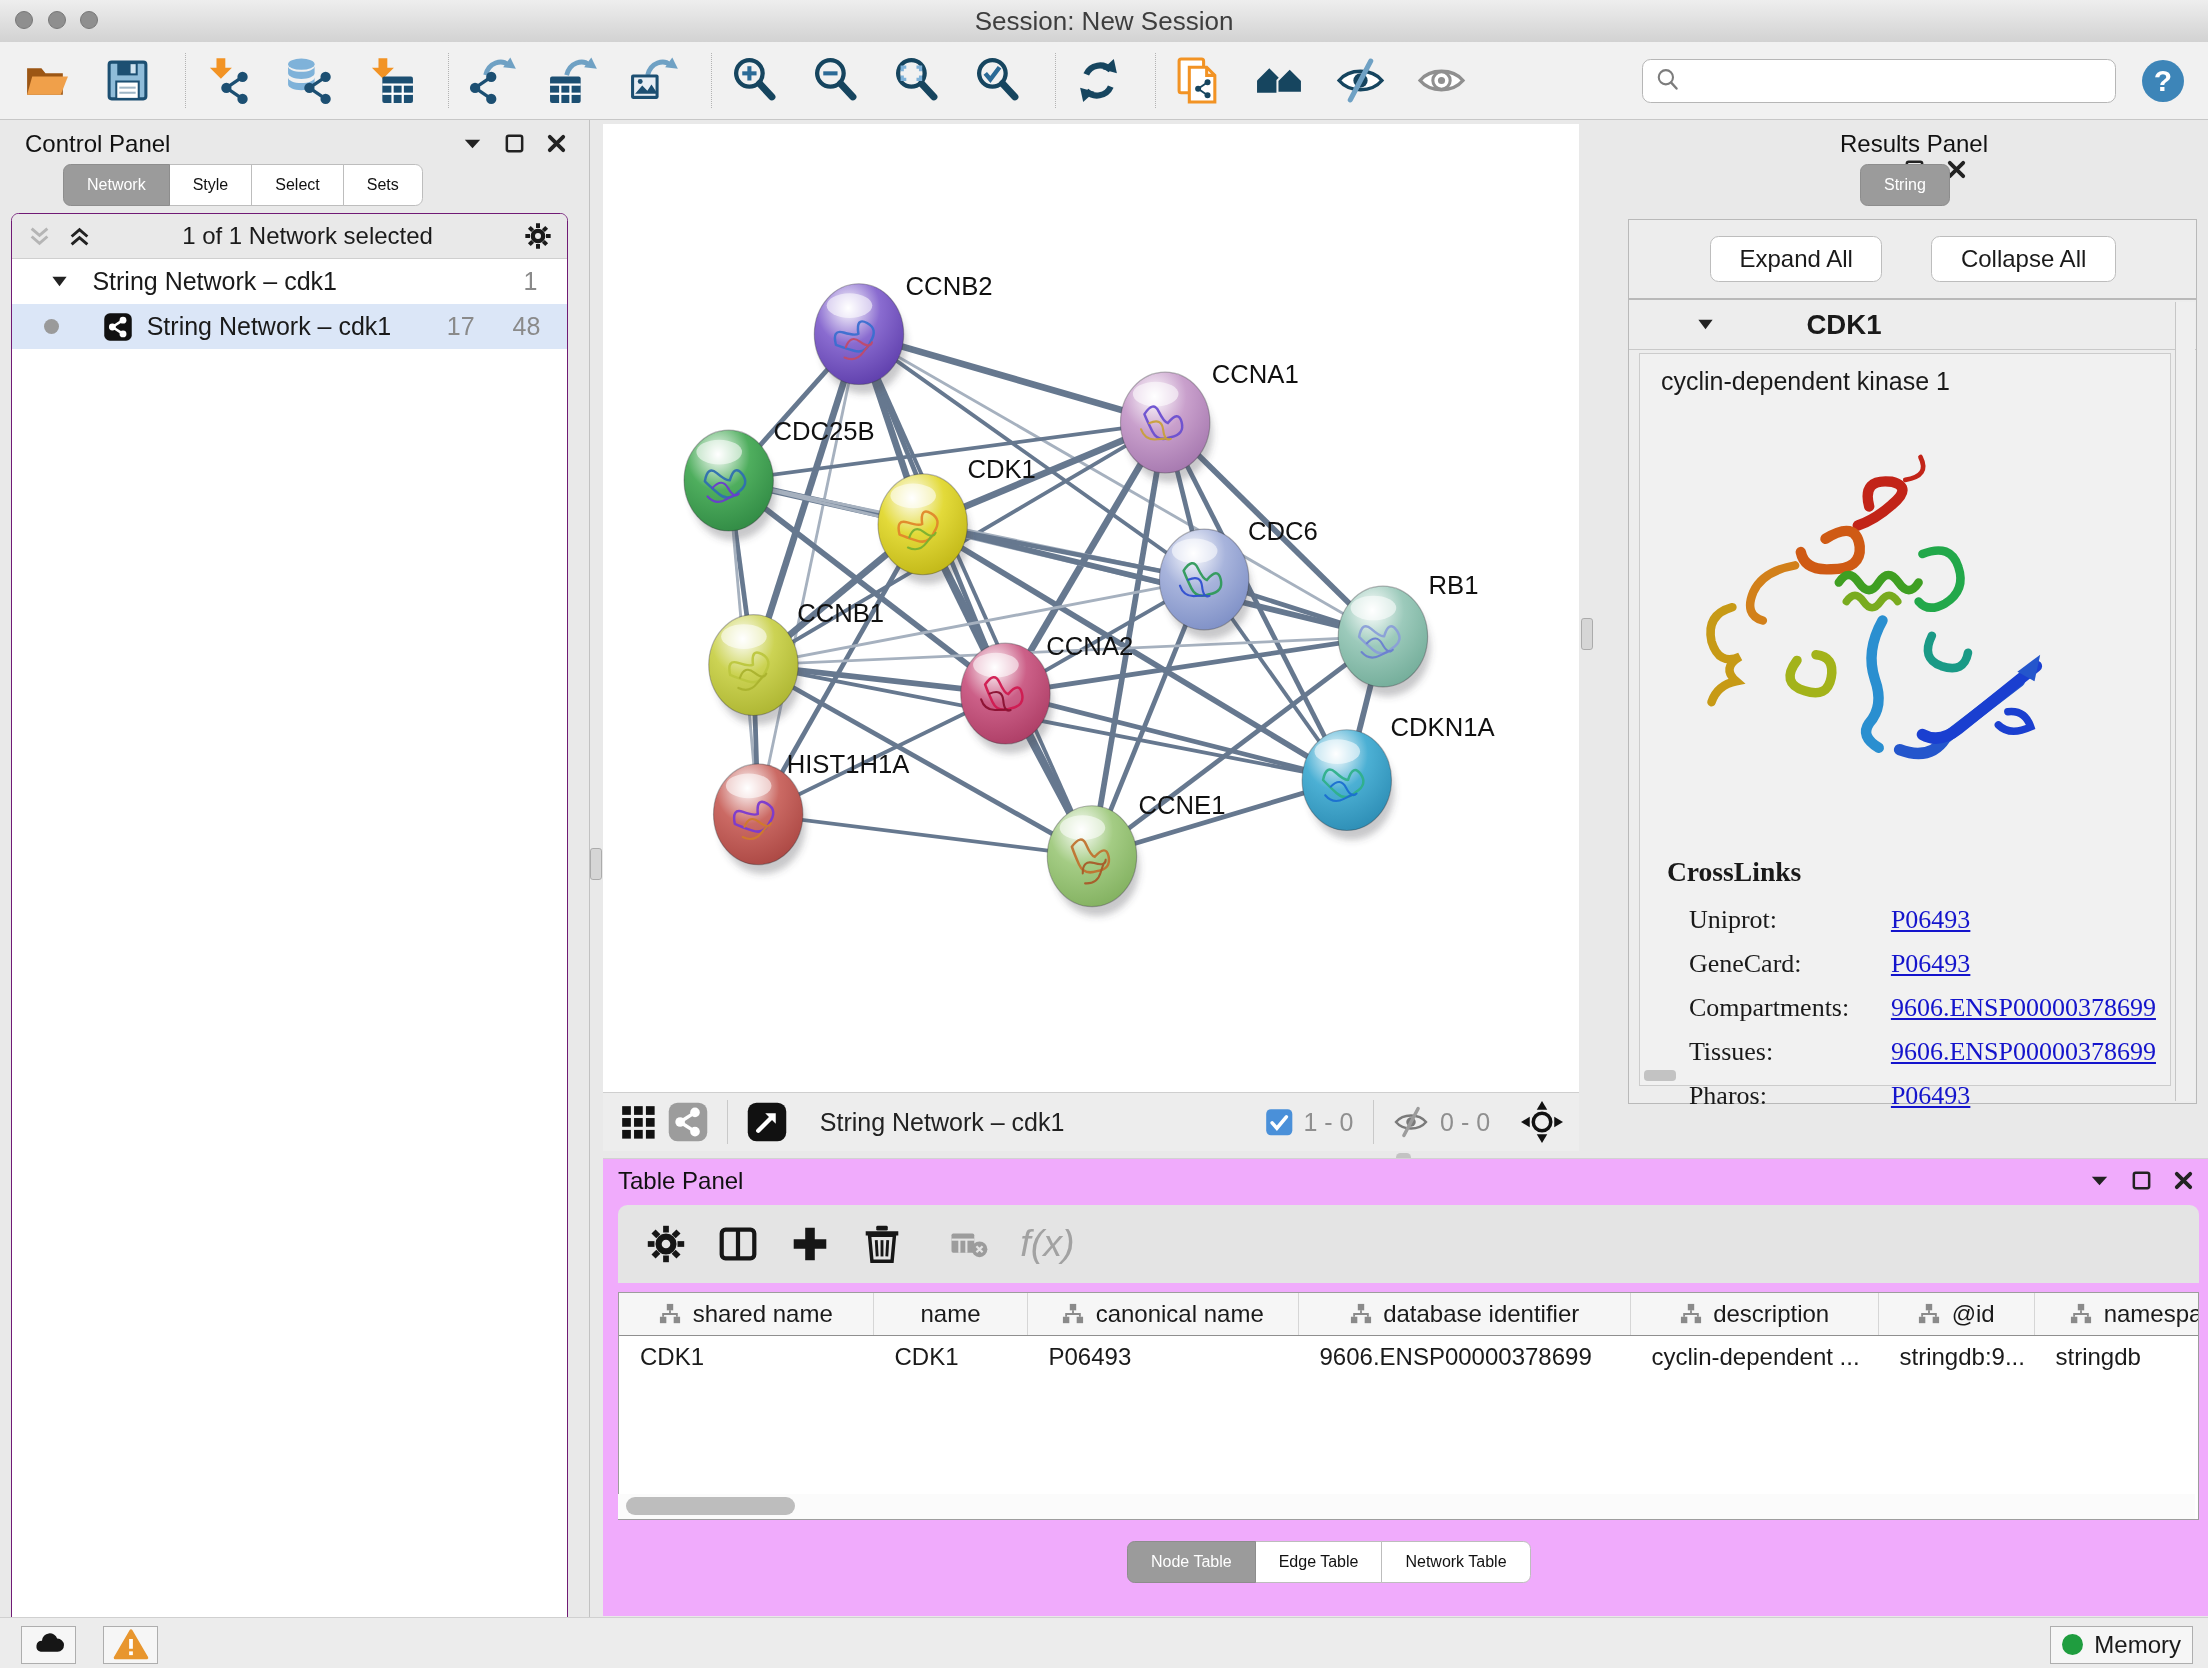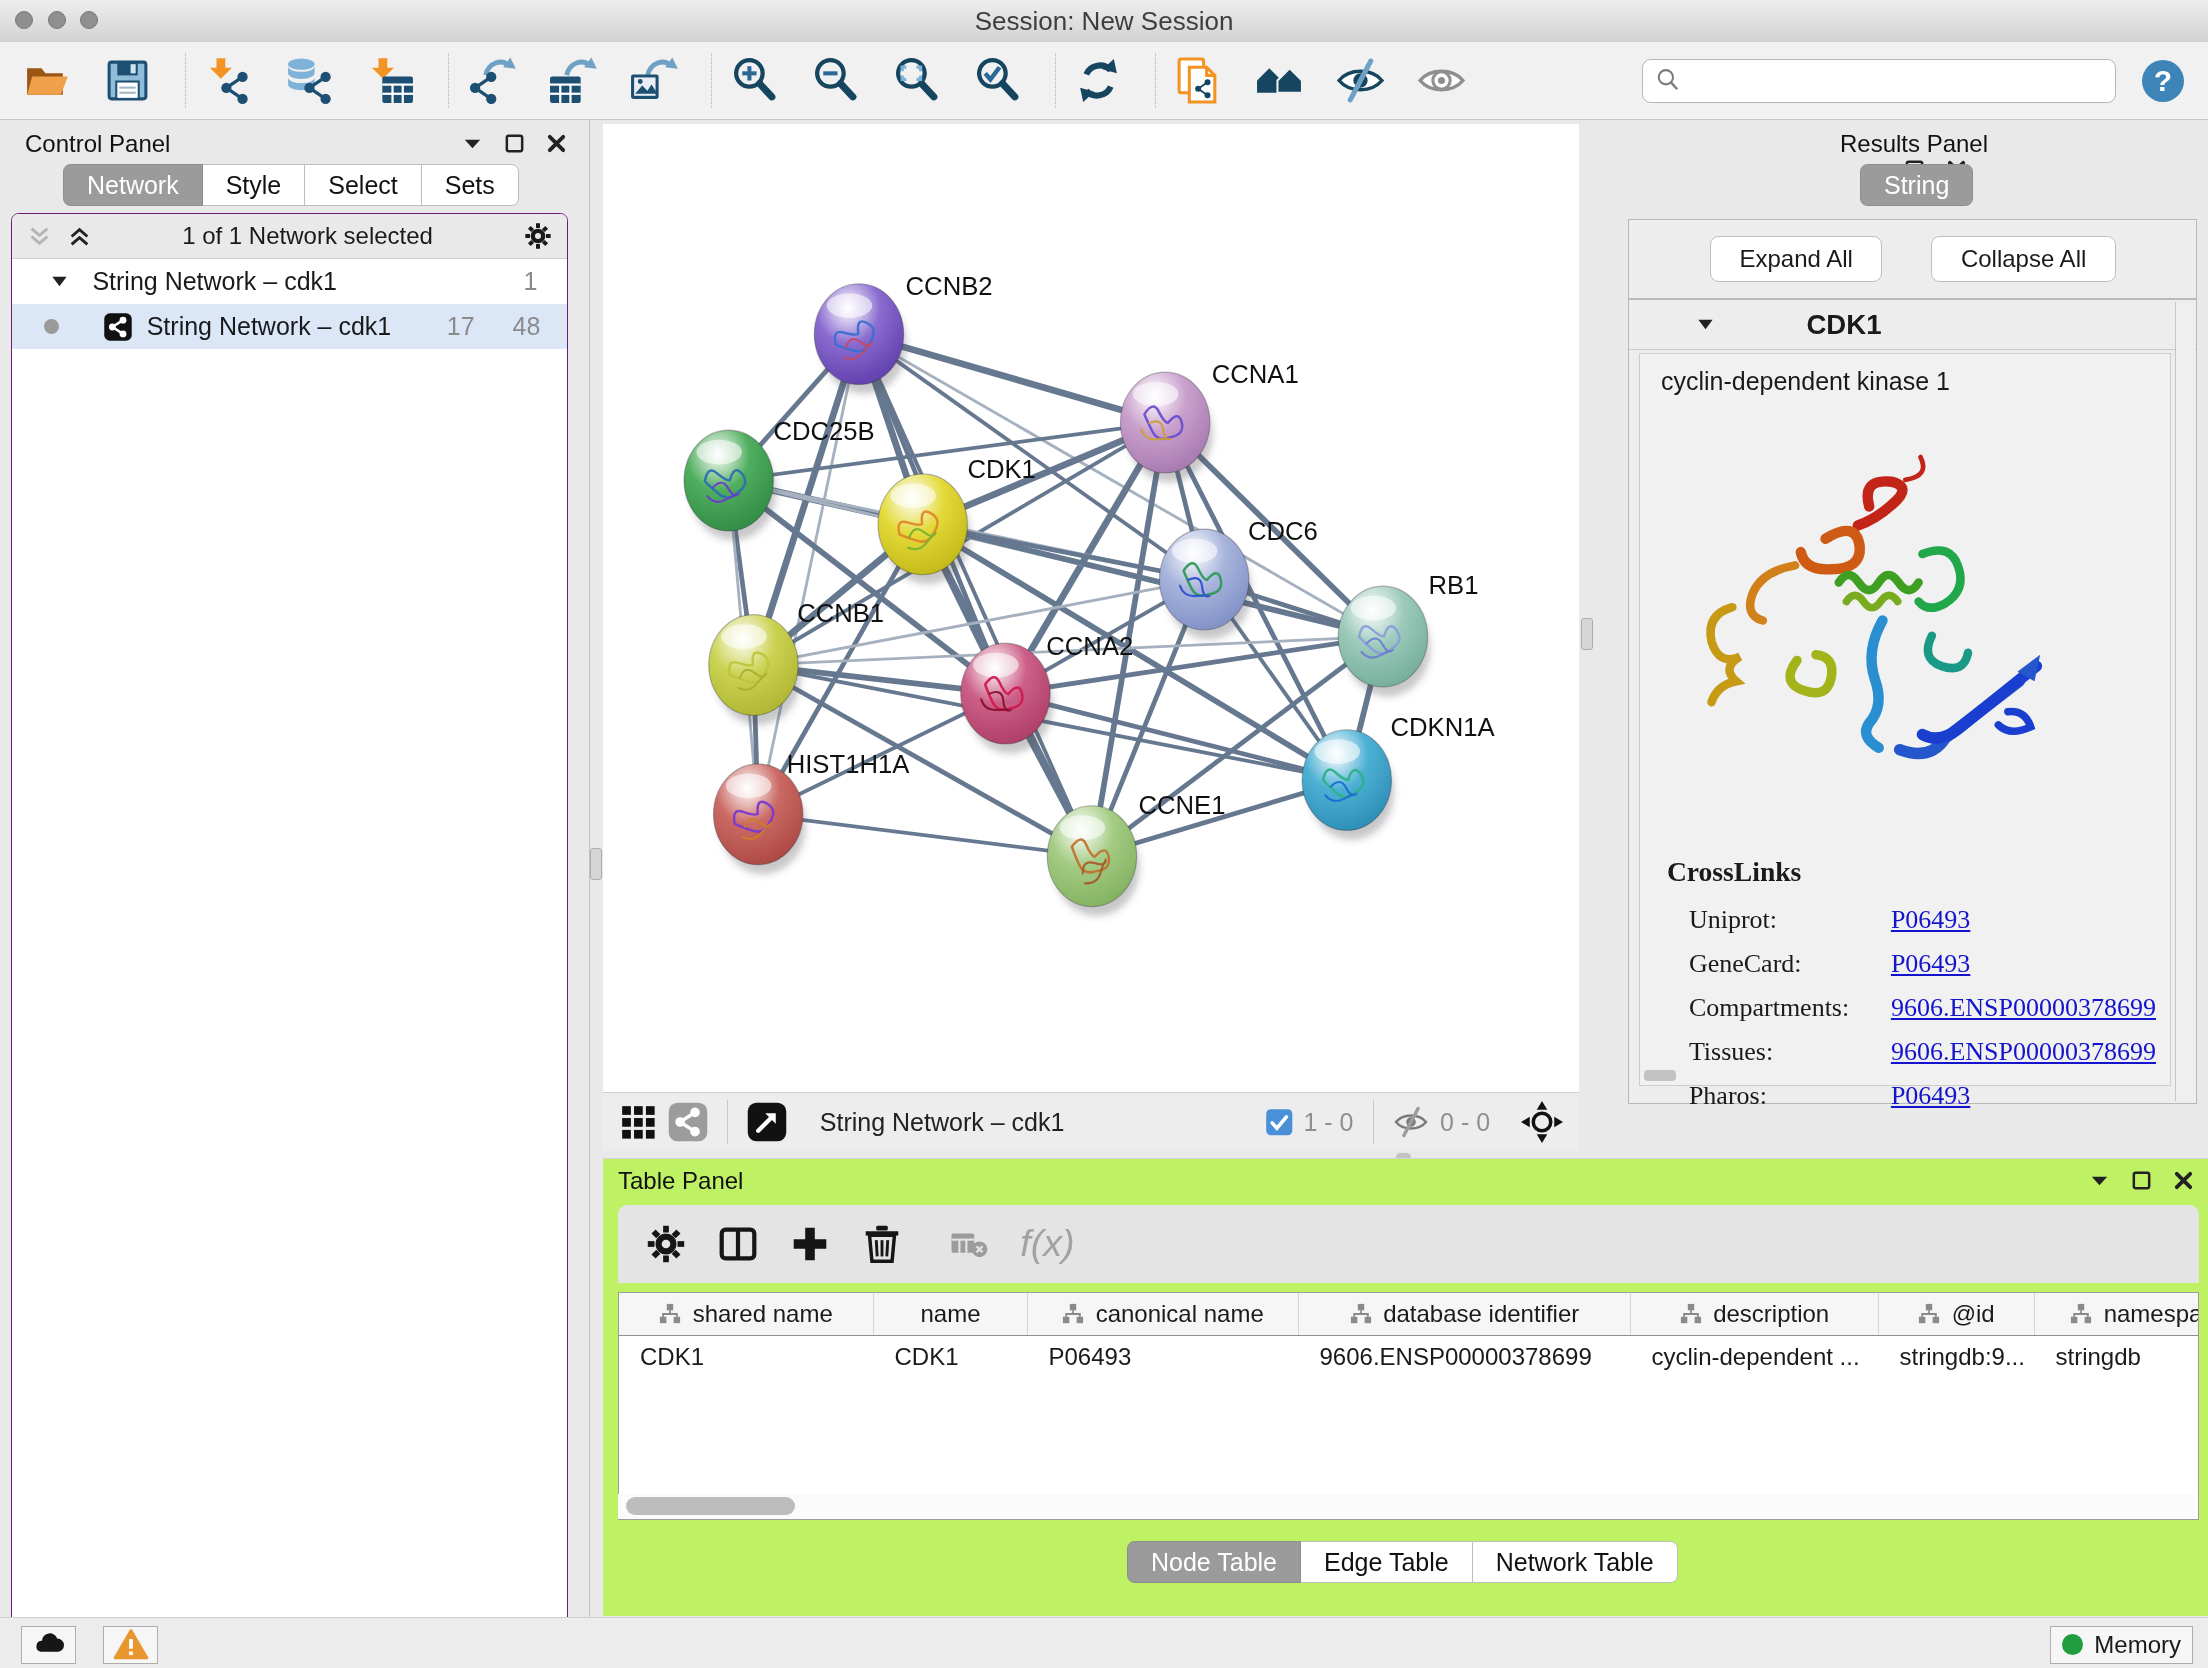--- a/index.html
+++ b/index.html
@@ -14,21 +14,21 @@
   .tb-btn{width:51px;height:51px;display:flex;align-items:center;justify-content:center;margin-right:30px;}
   .tb-sep{height:55px;border-left:1.9px dotted #b3b3b3;margin:0 17px 0 1.9px;}
   .search-box{margin-left:auto;width:474px;height:44px;background:#fff;border:1px solid #b6b6b6;border-radius:8.6px;display:flex;align-items:center;padding:0 11.4px;box-sizing:border-box;}
   .search-box input{border:none;outline:none;font-size:23px;flex:1;font-family:"Liberation Sans",sans-serif;background:transparent;}
   .help-btn{width:48px;height:48px;margin:0 21px 0 23px;display:flex;align-items:center;justify-content:center;}
   
   .panel-title{font-size:24px;color:#111;}
   .win-icons{display:flex;align-items:center;gap:19px;}
   .win-icons svg{display:block;}
   .tabgroup{display:flex;}
-  .tab{height:40px;line-height:40px;padding:0 23px;background:#fff;border:1px solid #bdbdbd;font-size:25px;color:#111;margin-left:-1px;position:relative;}
+  .tab{height:40px;line-height:40px;padding:0 23px;background:#fff;border:1px solid #bdbdbd;font-size:16px;color:#111;margin-left:-1px;position:relative;}
   .tab:first-child{border-radius:7.6px 0 0 7.6px;margin-left:0;}
   .tab:last-child{border-radius:0 7.6px 7.6px 0;}
   .tab.single{border-radius:7.6px;}
   .tab.active{background:#9b9b9b;color:#fff;border-color:#8d8d8d;z-index:2;}
   
   #control-panel{position:absolute;left:0;top:120px;width:590px;height:1497px;background:#e9e9e9;border-right:1px solid #c2c2c2;box-sizing:border-box;}
   #cp-header{position:absolute;left:25px;top:9.5px;right:21px;display:flex;align-items:center;}
   #cp-tabs{position:absolute;left:63px;top:44px;}
   #cp-box{position:absolute;left:11.4px;top:93px;width:557px;height:1406px;background:#fff;border:1px solid #701a75;border-radius:7.6px 7.6px 1.9px 1.9px;box-sizing:border-box;overflow:hidden;}
   #cp-selbar{height:44px;background:#e9e9e9;border-bottom:1px solid #cfcfcf;display:flex;align-items:center;padding:0 13.3px;}
@@ -58,21 +58,21 @@
   #rp-desc{font-size:25px;margin:13.3px 0 0 21px;}
   #rp-protein{position:absolute;left:43px;top:67px;}
   #rp-cl-title{position:absolute;left:27px;top:502px;font-family:"Liberation Serif",serif;font-size:27.6px;font-weight:bold;}
   #rp-crosslinks{position:absolute;left:49px;top:544px;right:9.5px;font-family:"Liberation Serif",serif;font-size:26px;}
   .cl-row{height:44px;display:flex;align-items:center;}
   .cl-label{width:202px;color:#1a1a1a;}
   .cl-value{color:#1414cc;text-decoration:underline;}
   #rp-vscroll{position:absolute;right:1.9px;top:1.9px;width:19px;bottom:1.9px;background:#efefef;border-left:1px solid #c6c6c6;}
   #rp-hthumb{position:absolute;left:3.8px;bottom:3.8px;width:32px;height:11.4px;background:#c3c3c3;border-radius:3.8px;}
   
-  #table-panel{position:absolute;left:603px;top:1158px;width:1605px;height:458px;background:#bef264;border-top:1px solid #d2d2d2;box-sizing:border-box;}
+  #table-panel{position:absolute;left:603px;top:1158px;width:1605px;height:458px;background:#f0abfc;border-top:1px solid #d2d2d2;box-sizing:border-box;}
   #tp-header{position:absolute;left:15px;top:7.6px;right:13.3px;display:flex;align-items:center;}
   #tp-toolbar{position:absolute;left:15px;top:46px;width:1581px;height:78px;background:#e4e4e4;border-radius:9.5px 9.5px 0 0;display:flex;align-items:center;padding-left:23px;box-sizing:border-box;}
   .tpt-ic{width:49px;height:49px;margin-right:23px;display:flex;align-items:center;justify-content:center;}
   #tp-tablewrap{position:absolute;left:15px;top:133px;width:1581px;height:228px;background:#fff;border:1.9px solid #9d9d9d;box-sizing:border-box;overflow:hidden;}
   table.nodetable{border-collapse:collapse;table-layout:fixed;width:1639px;}
   table.nodetable th{height:42px;background:#f6f6f6;border-right:1px solid #d6d6d6;border-bottom:1.9px solid #8f8f8f;font-weight:normal;font-size:24px;padding:0;}
   .th-inner{display:flex;align-items:center;justify-content:center;gap:11.4px;}
   table.nodetable td{height:42px;font-size:24px;padding:0 0 0 21px;white-space:nowrap;overflow:hidden;}
   #tp-hscroll{position:absolute;left:15px;top:335px;width:1577px;height:25px;background:#fbfbfb;}
   #tp-hthumb{position:absolute;left:7.6px;top:2.9px;width:169px;height:18px;background:#bdbdbd;border-radius:9.5px;}

